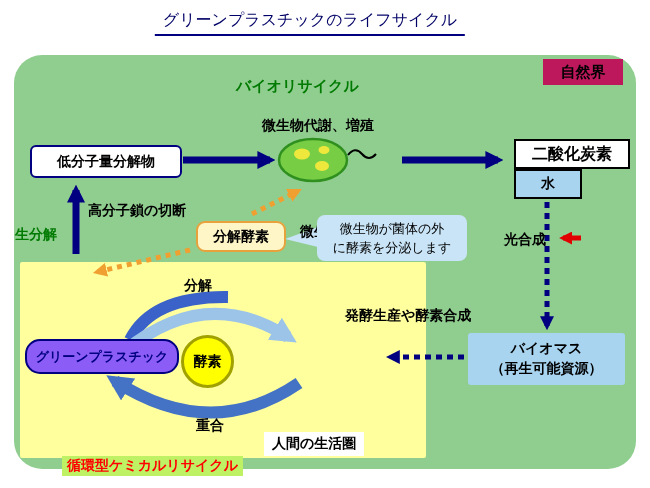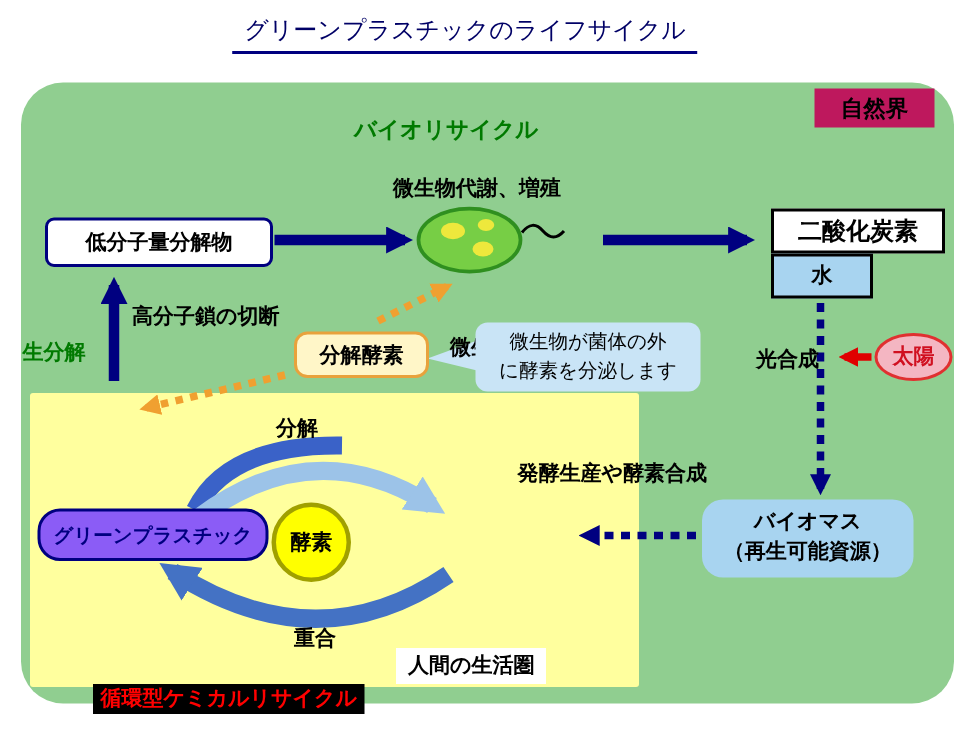--- a/index.html
+++ b/index.html
@@ -31,26 +31,26 @@
   #enzyme-callout{
     left:317px;top:215px;width:150px;height:46px;background:#C9E4F6;border-radius:8px;
     display:flex;flex-direction:column;align-items:center;justify-content:center;
     font-size:13px;font-weight:normal;line-height:1.5;z-index:4;position:absolute;
   }
   #sun-badge{left:583px;top:222px;width:48px;height:28px;background:#F4B6C2;border:2px solid #E03030;border-radius:50%;color:#D01020;font-size:14px;}
   #green-plastic-box{left:25px;top:339px;width:150px;height:31px;background:#8b5cf6;border:2px solid #000080;border-radius:15px;color:#000080;font-size:13px;}
   #enzyme-circle{left:181px;top:335px;width:47px;height:47px;background:#FFFF00;border:3px solid #A0A000;border-radius:50%;font-size:14px;}
   #monomer-box{left:236px;top:340px;width:141px;height:30px;background:#fff;border:2px solid #008000;border-radius:15px;color:#008000;font-size:14px;}
   #biomass-box{
-    left:468px;top:333px;width:141px;height:52px;background:#A8D4F0;border-radius:14px;
+    left:468px;top:333px;width:157px;height:52px;background:#A8D4F0;border-radius:3px;
     display:flex;flex-direction:column;align-items:center;justify-content:center;
     font-weight:bold;font-size:14px;line-height:1.4;position:absolute;z-index:4;
   }
   #human-sphere-label{left:264px;top:432px;height:24px;padding:0 8px;background:#fff;font-size:14px;}
-  #chemical-recycle-label{left:62px;top:456px;color:#FF0000;background:#000000;padding:1px 5px;font-size:14px;}
+  #chemical-recycle-label{left:62px;top:456px;color:#FF0000;background:#bef264;padding:1px 5px;font-size:14px;}
 </style>
 </head>
 <body>
 
 <div id="canvas">
 
   <div id="page-title">グリーンプラスチックのライフサイクル</div>
 
   <div id="nature-region" class="region"></div>
   <div id="human-region" class="region"></div>
@@ -116,21 +116,20 @@
   <div id="water-box" class="boxed">水</div>
 
   <div class="lbl" style="left:88px;top:202px;">高分子鎖の切断</div>
   <div id="biodegradation-label" class="lbl">生分解</div>
   <div id="degrading-enzyme-box" class="boxed">分解酵素</div>
   <div id="enzyme-callout">
     <span>微生物が菌体の外</span>
     <span>に酵素を分泌します</span>
   </div>
   <div class="lbl" style="left:504px;top:231px;">光合成</div>
-  <div id="sun-badge" class="boxed">太陽</div>
 
   <div class="lbl" style="left:184px;top:277px;">分解</div>
   <div id="green-plastic-box" class="boxed">グリーンプラスチック</div>
   <div id="enzyme-circle" class="boxed">酵素</div>
   <div class="lbl" style="left:196px;top:417px;">重合</div>
 
   <div class="lbl" style="left:345px;top:307px;">発酵生産や酵素合成</div>
   <div id="biomass-box">
     <span>バイオマス</span>
     <span>（再生可能資源）</span>

